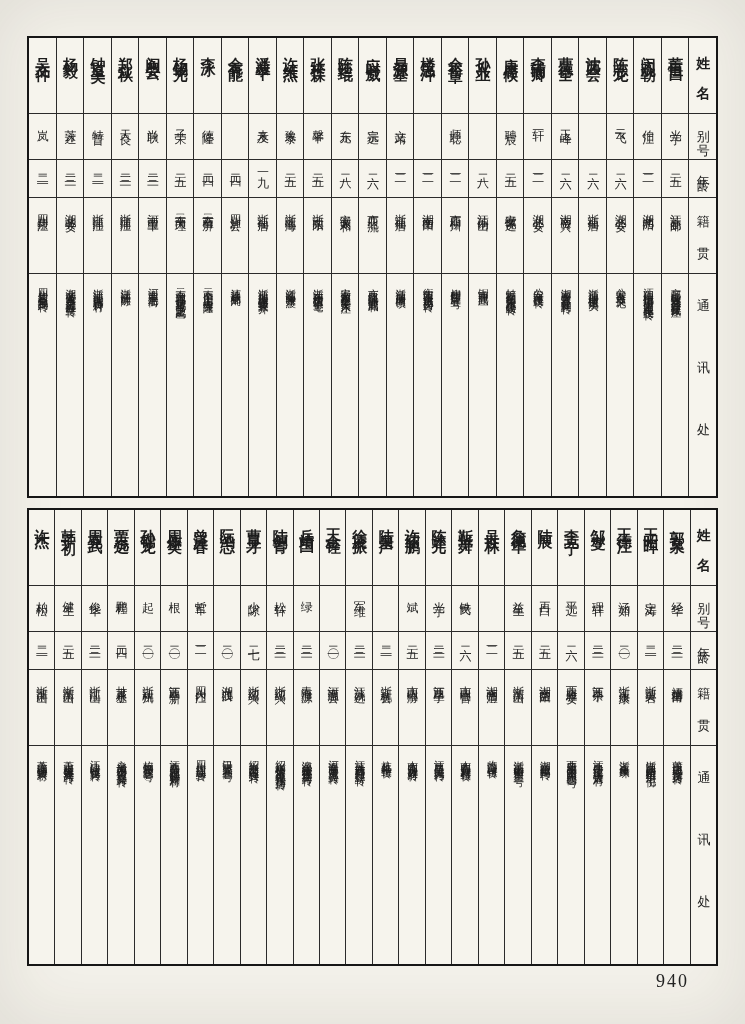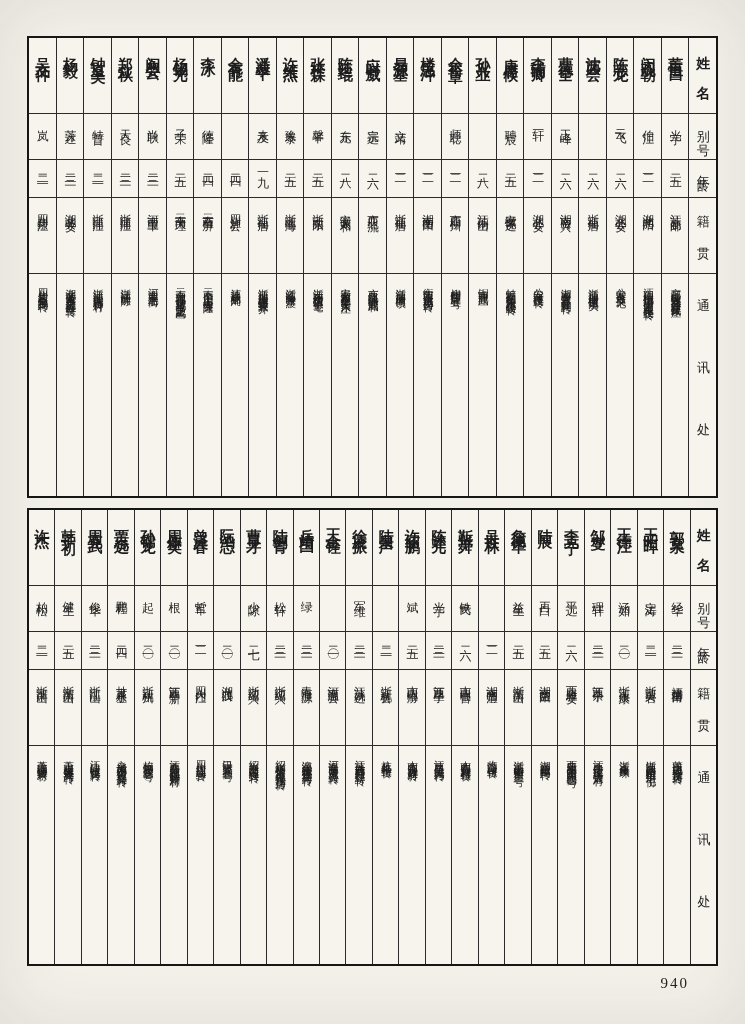--- a/index.html
+++ b/index.html
@@ -62,21 +62,21 @@
   
   .header-col .c-name  span   { letter-spacing:30px; font-weight:600; font-size:14px; }
   .header-col .c-alias span   { letter-spacing:14px; font-size:13px; }
   .header-col .c-age   span   { letter-spacing:3px;  font-size:13px; }
   .header-col .c-place span   { letter-spacing:32px; font-size:13px; }
   .header-col .c-address span { letter-spacing:62px; font-size:13px; max-height:none; }
   .header-col .c-address      { padding-top:14px; }
   .page-number {
     position:absolute;
     right:56px; bottom:32px;
-    font-size:15px;
+    font-size:18px;
     letter-spacing:2px;
     color:#222;
   }
 </style>
 </head>
 <body>
 
 <div class="page">
 
   <div class="table top">

